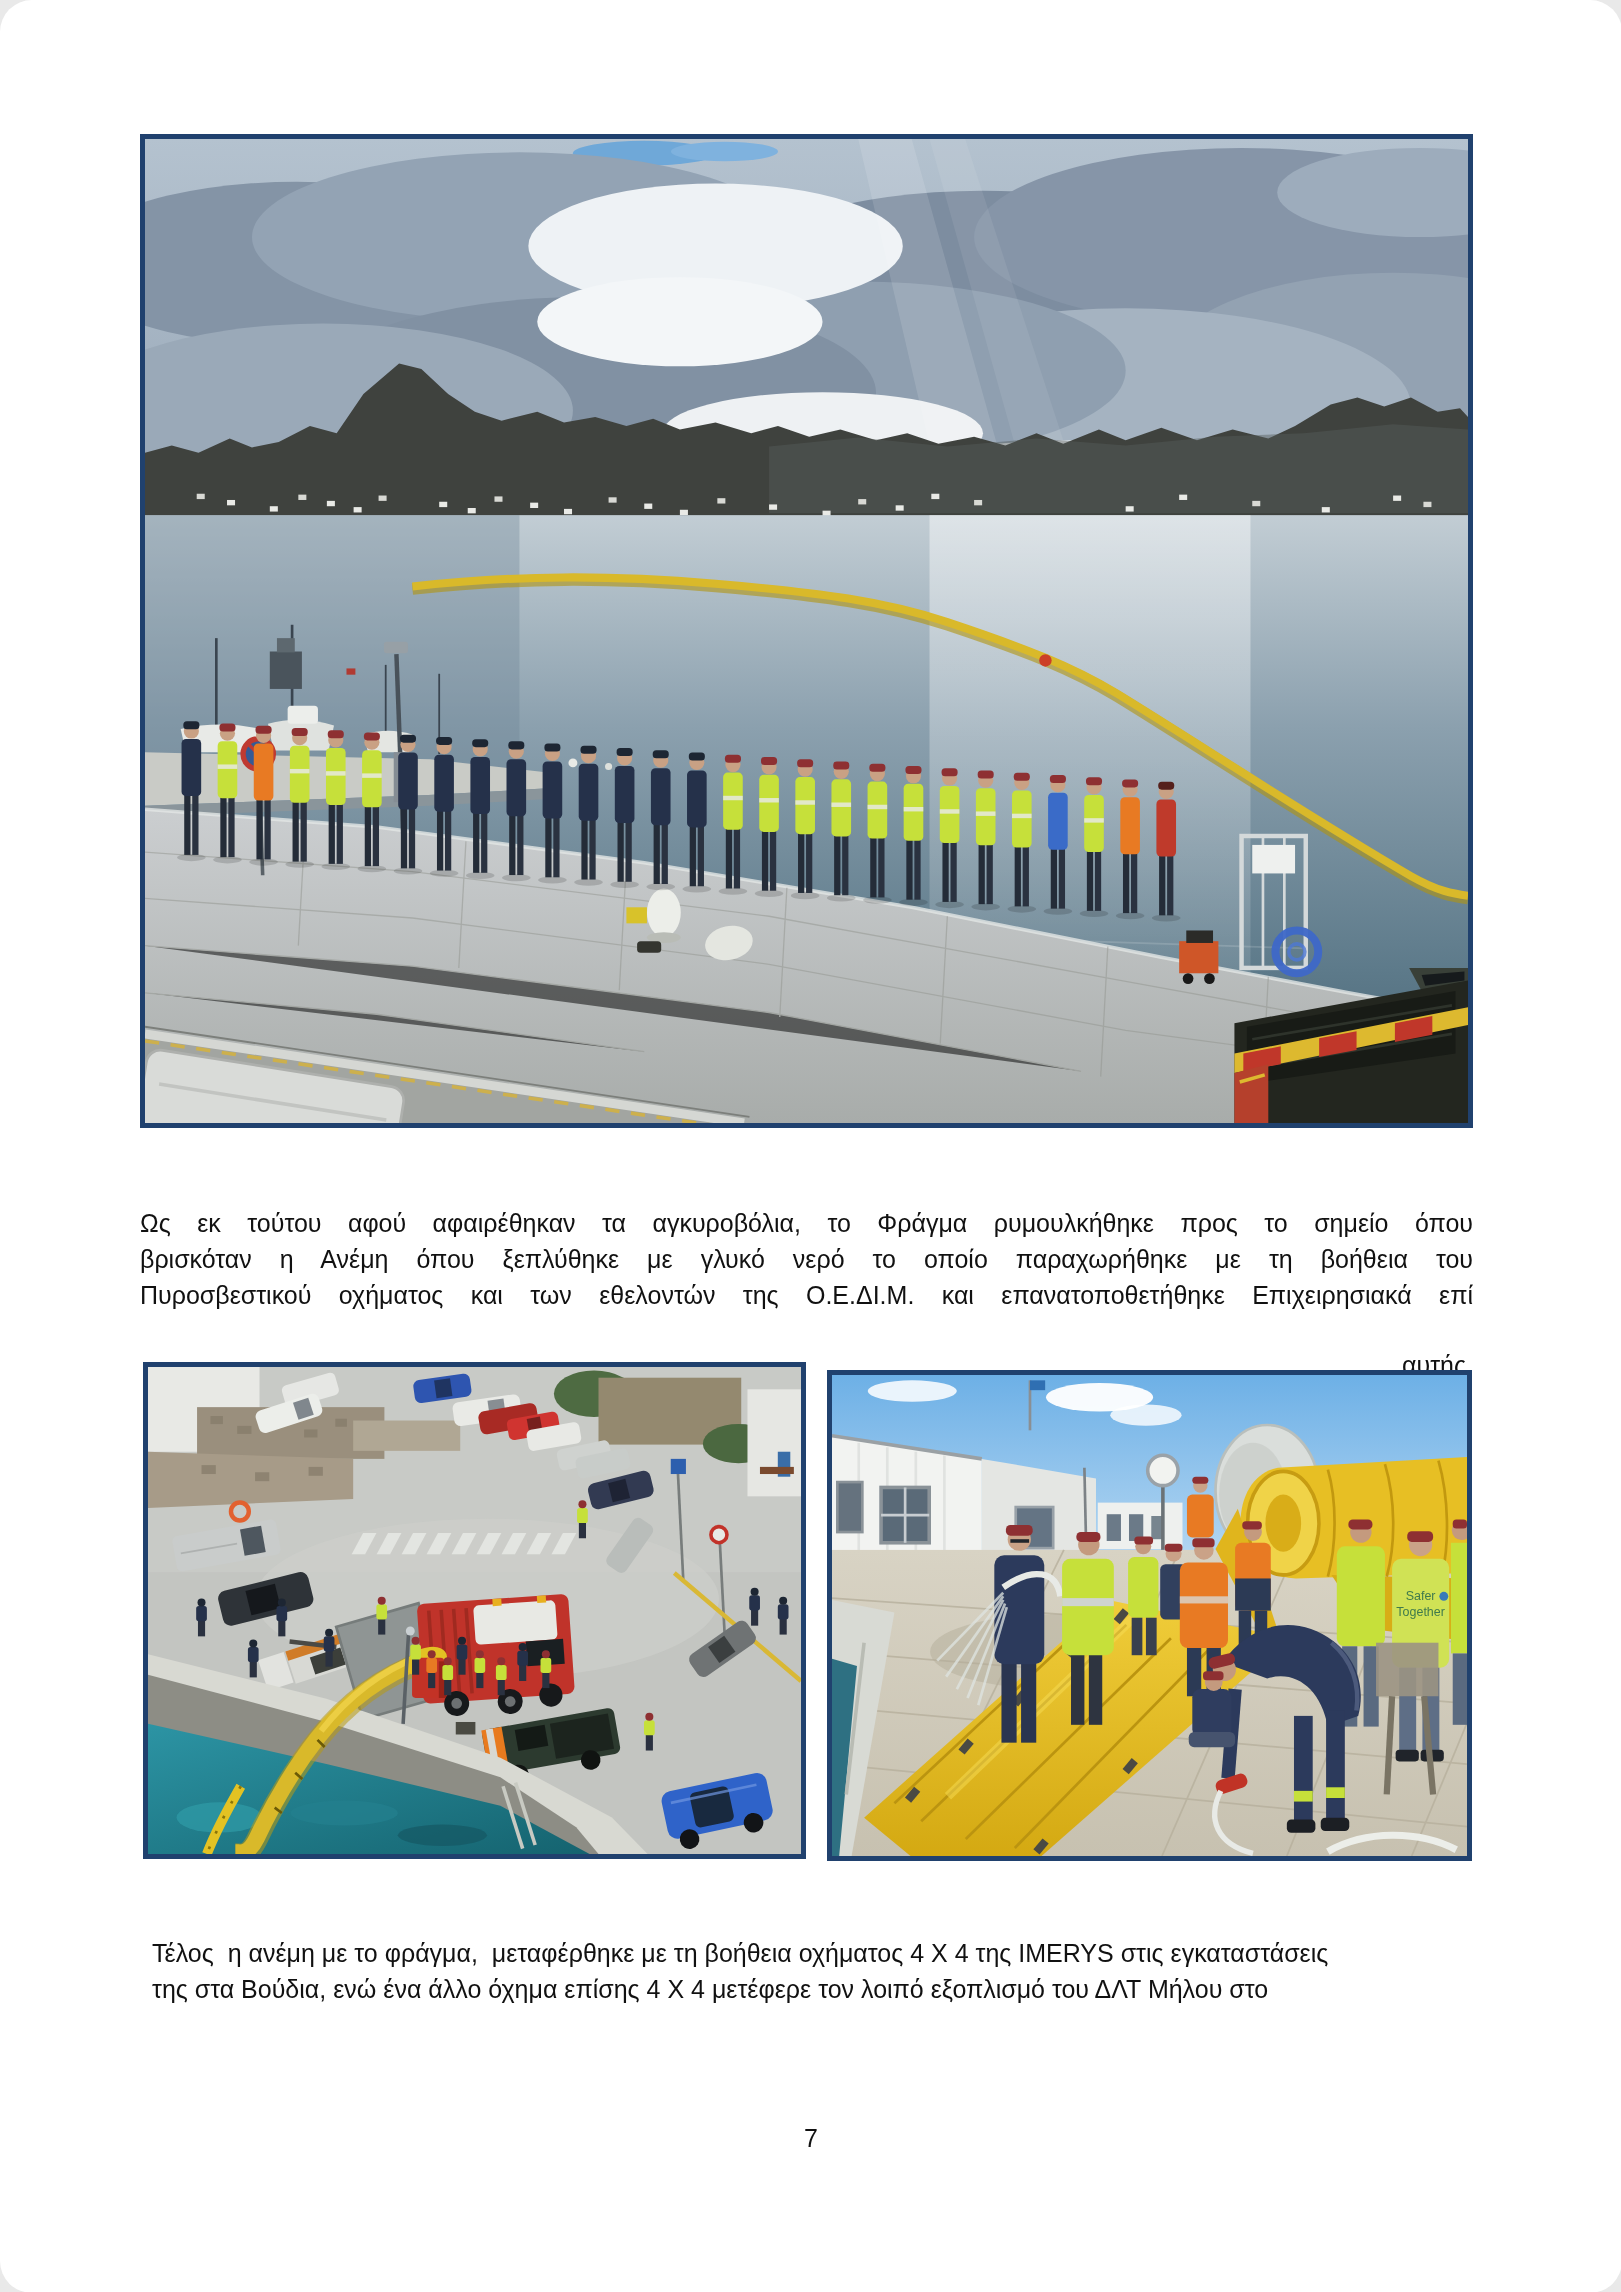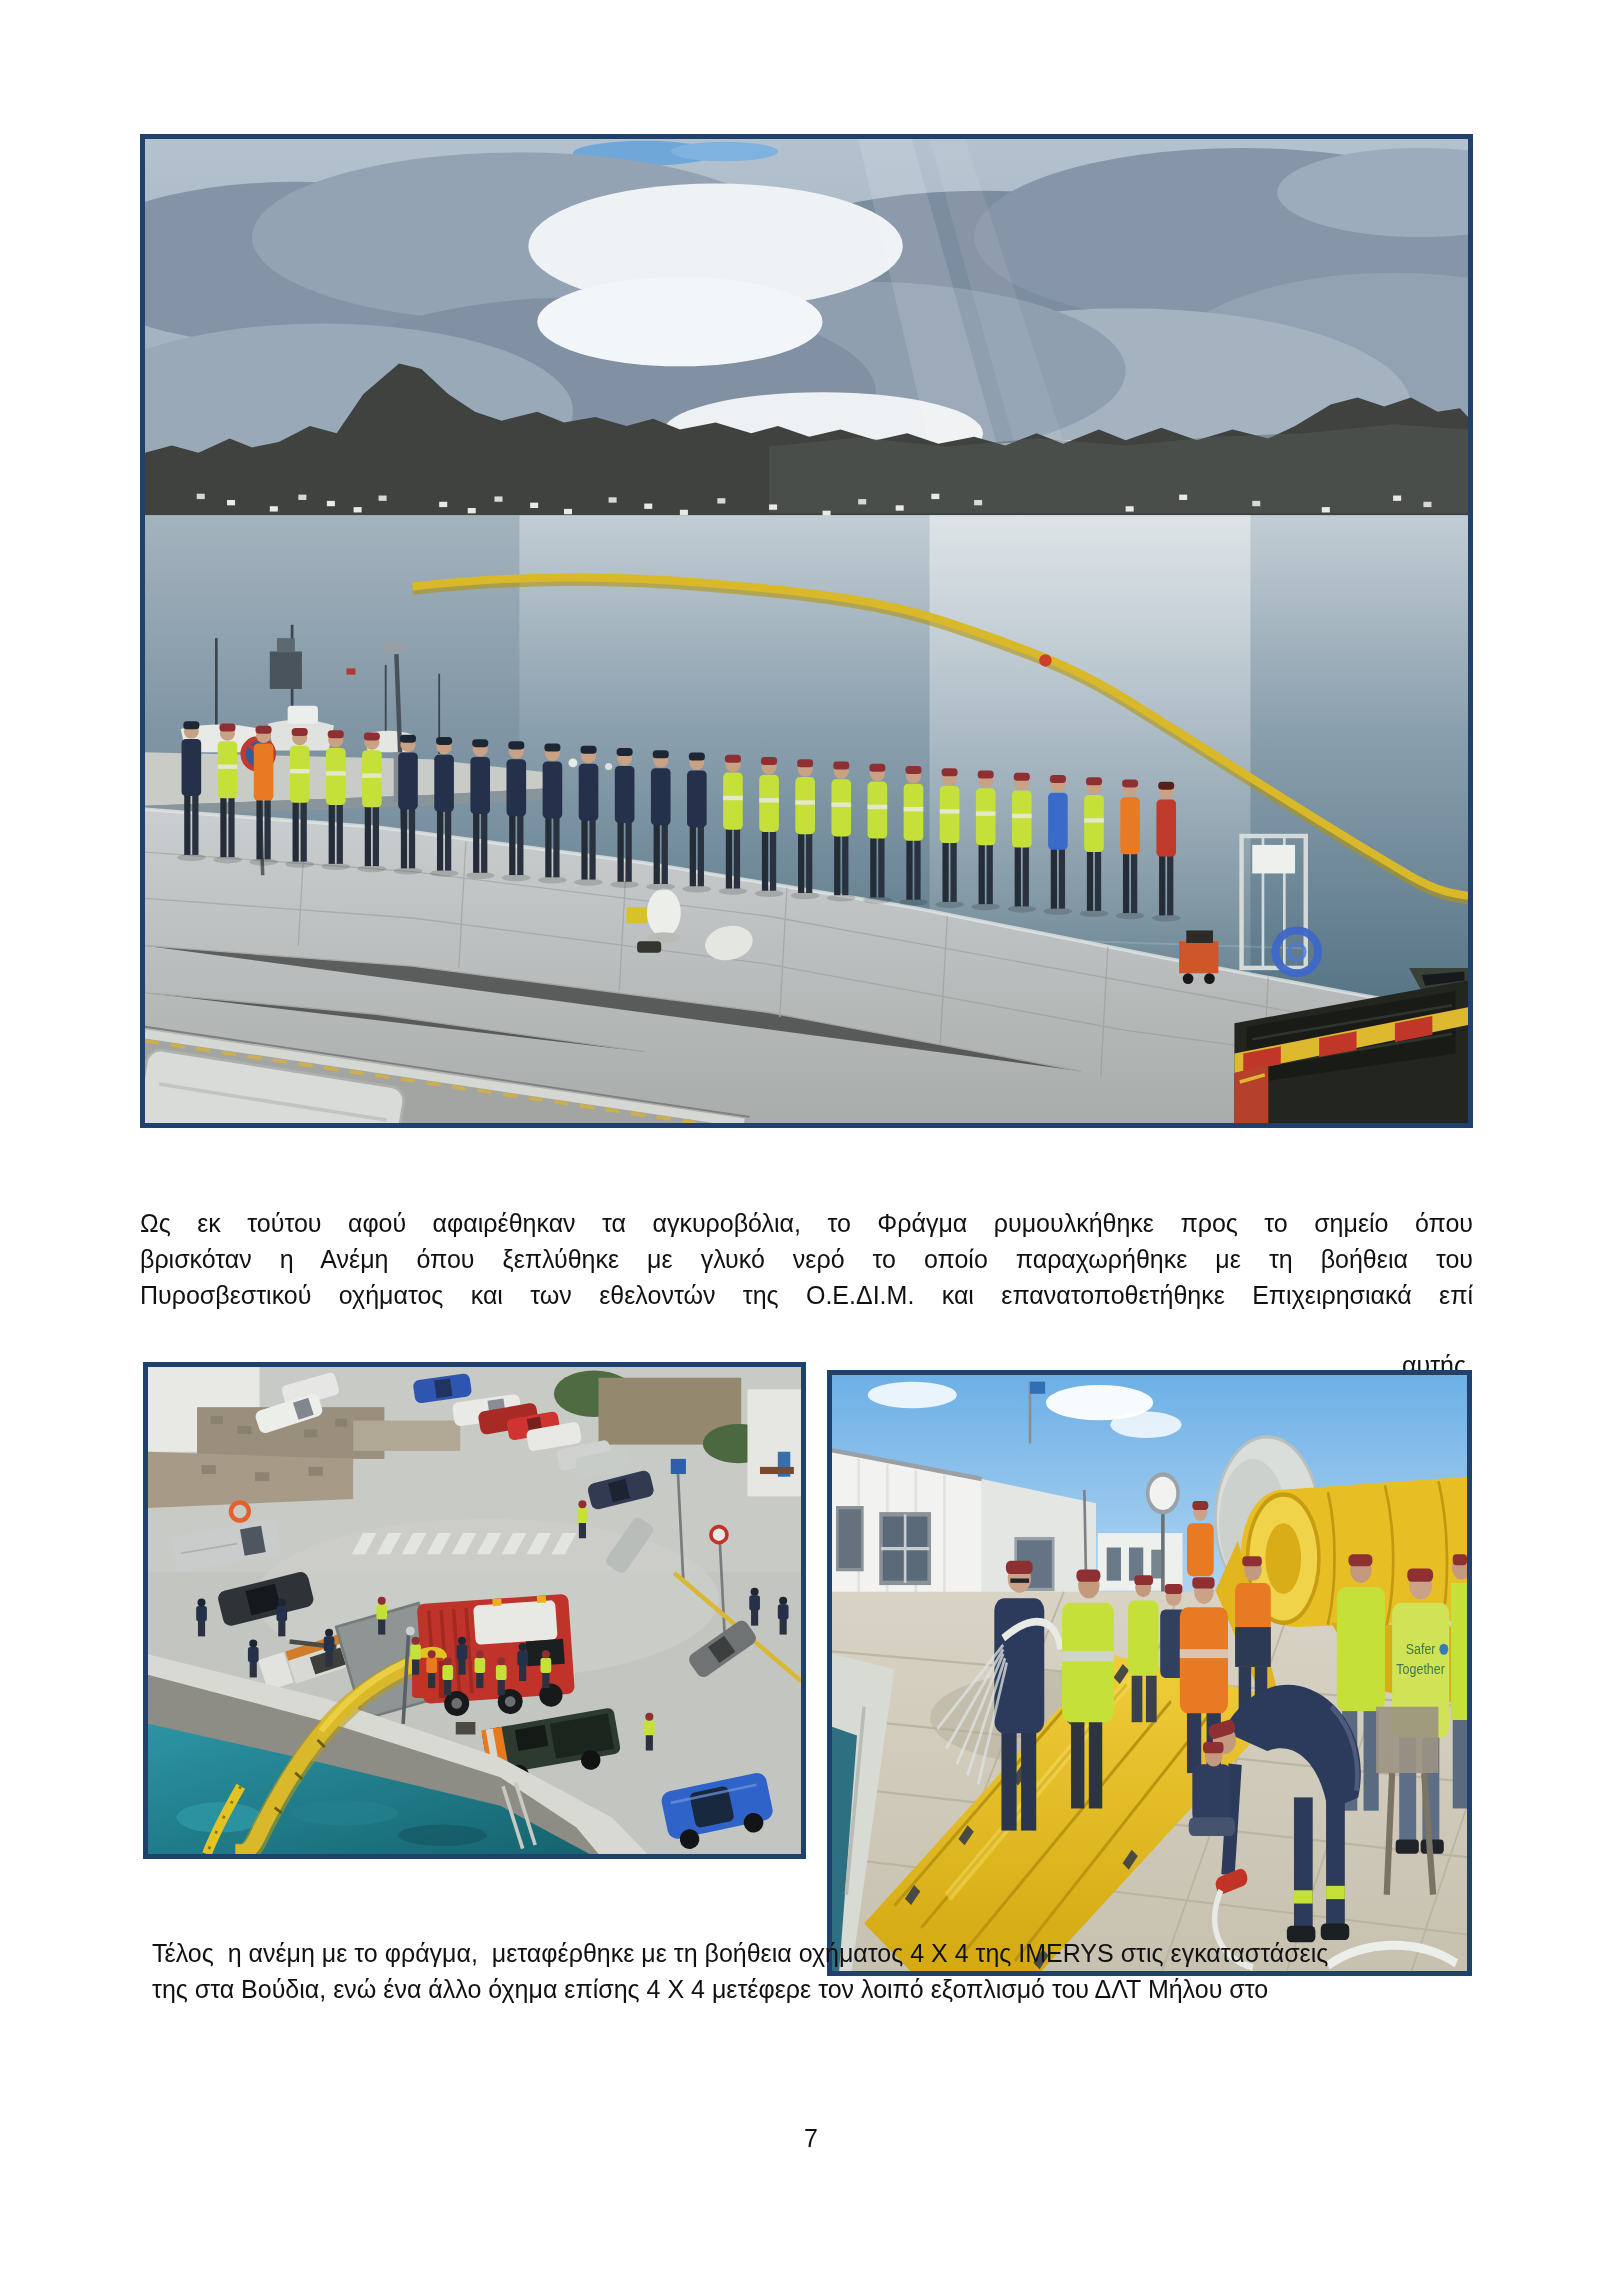--- a/index.html
+++ b/index.html
@@ -5,25 +5,25 @@
   :root{
     --c-photo-border:#20416e; --c-boom-yellow:#d9b92a; --c-hiviz:#c6e03a;
     --c-navy:#25314a; --c-orange:#e87a23; --c-red-jacket:#bf3a2b;
     --c-maroon-cap:#8e3032; --c-water-teal:#1f7f8e; --c-sea-deep:#44606f;
     --c-fire-red:#c0332a; --c-green-truck:#2c3a2f; --c-blue-car:#2f63c9;
     --c-tarp-yellow:#e3bb1e; --c-text:#111111; --c-page:#ffffff;
   }
   html,body{margin:0;padding:0;}
   body{background:#e9e9e9;}
   .page{position:relative;width:1622px;height:2293px;background:var(--c-page);
-        font-family:"Liberation Sans",sans-serif;color:var(--c-text);overflow:hidden;margin:0 auto;}
+        font-family:"Liberation Sans",sans-serif;color:var(--c-text);overflow:hidden;margin:0 auto;border-radius:32px;}
   .photo{position:absolute;border:5.3px solid var(--c-photo-border);box-sizing:border-box;background:#fff;overflow:hidden;}
   #photo1{left:140px;top:134px;width:1333px;height:994px;}
   #photo2{left:143px;top:1362px;width:663px;height:497px;}
-  #photo3{left:827px;top:1370px;width:645px;height:606px;}
+  #photo3{left:827px;top:1370px;width:645px;height:491px;}
   .photo svg{display:block;width:100%;height:100%;}
   .para{position:absolute;left:140px;width:1333px;font-size:25px;line-height:36px;}
   #para1{top:1205px;}
   #para2{top:1935px;}
   .jline{text-align:justify;text-align-last:justify;height:36px;overflow:hidden;}
   .jline-last{text-align:right;height:36px;margin-top:34px;}
   .lline{text-align:left;white-space:pre;height:36px;overflow:hidden;margin-left:12px;}
   .pagenum{position:absolute;top:2124px;left:0;width:1622px;text-align:center;font-size:25px;}
 </style>
 </head>

